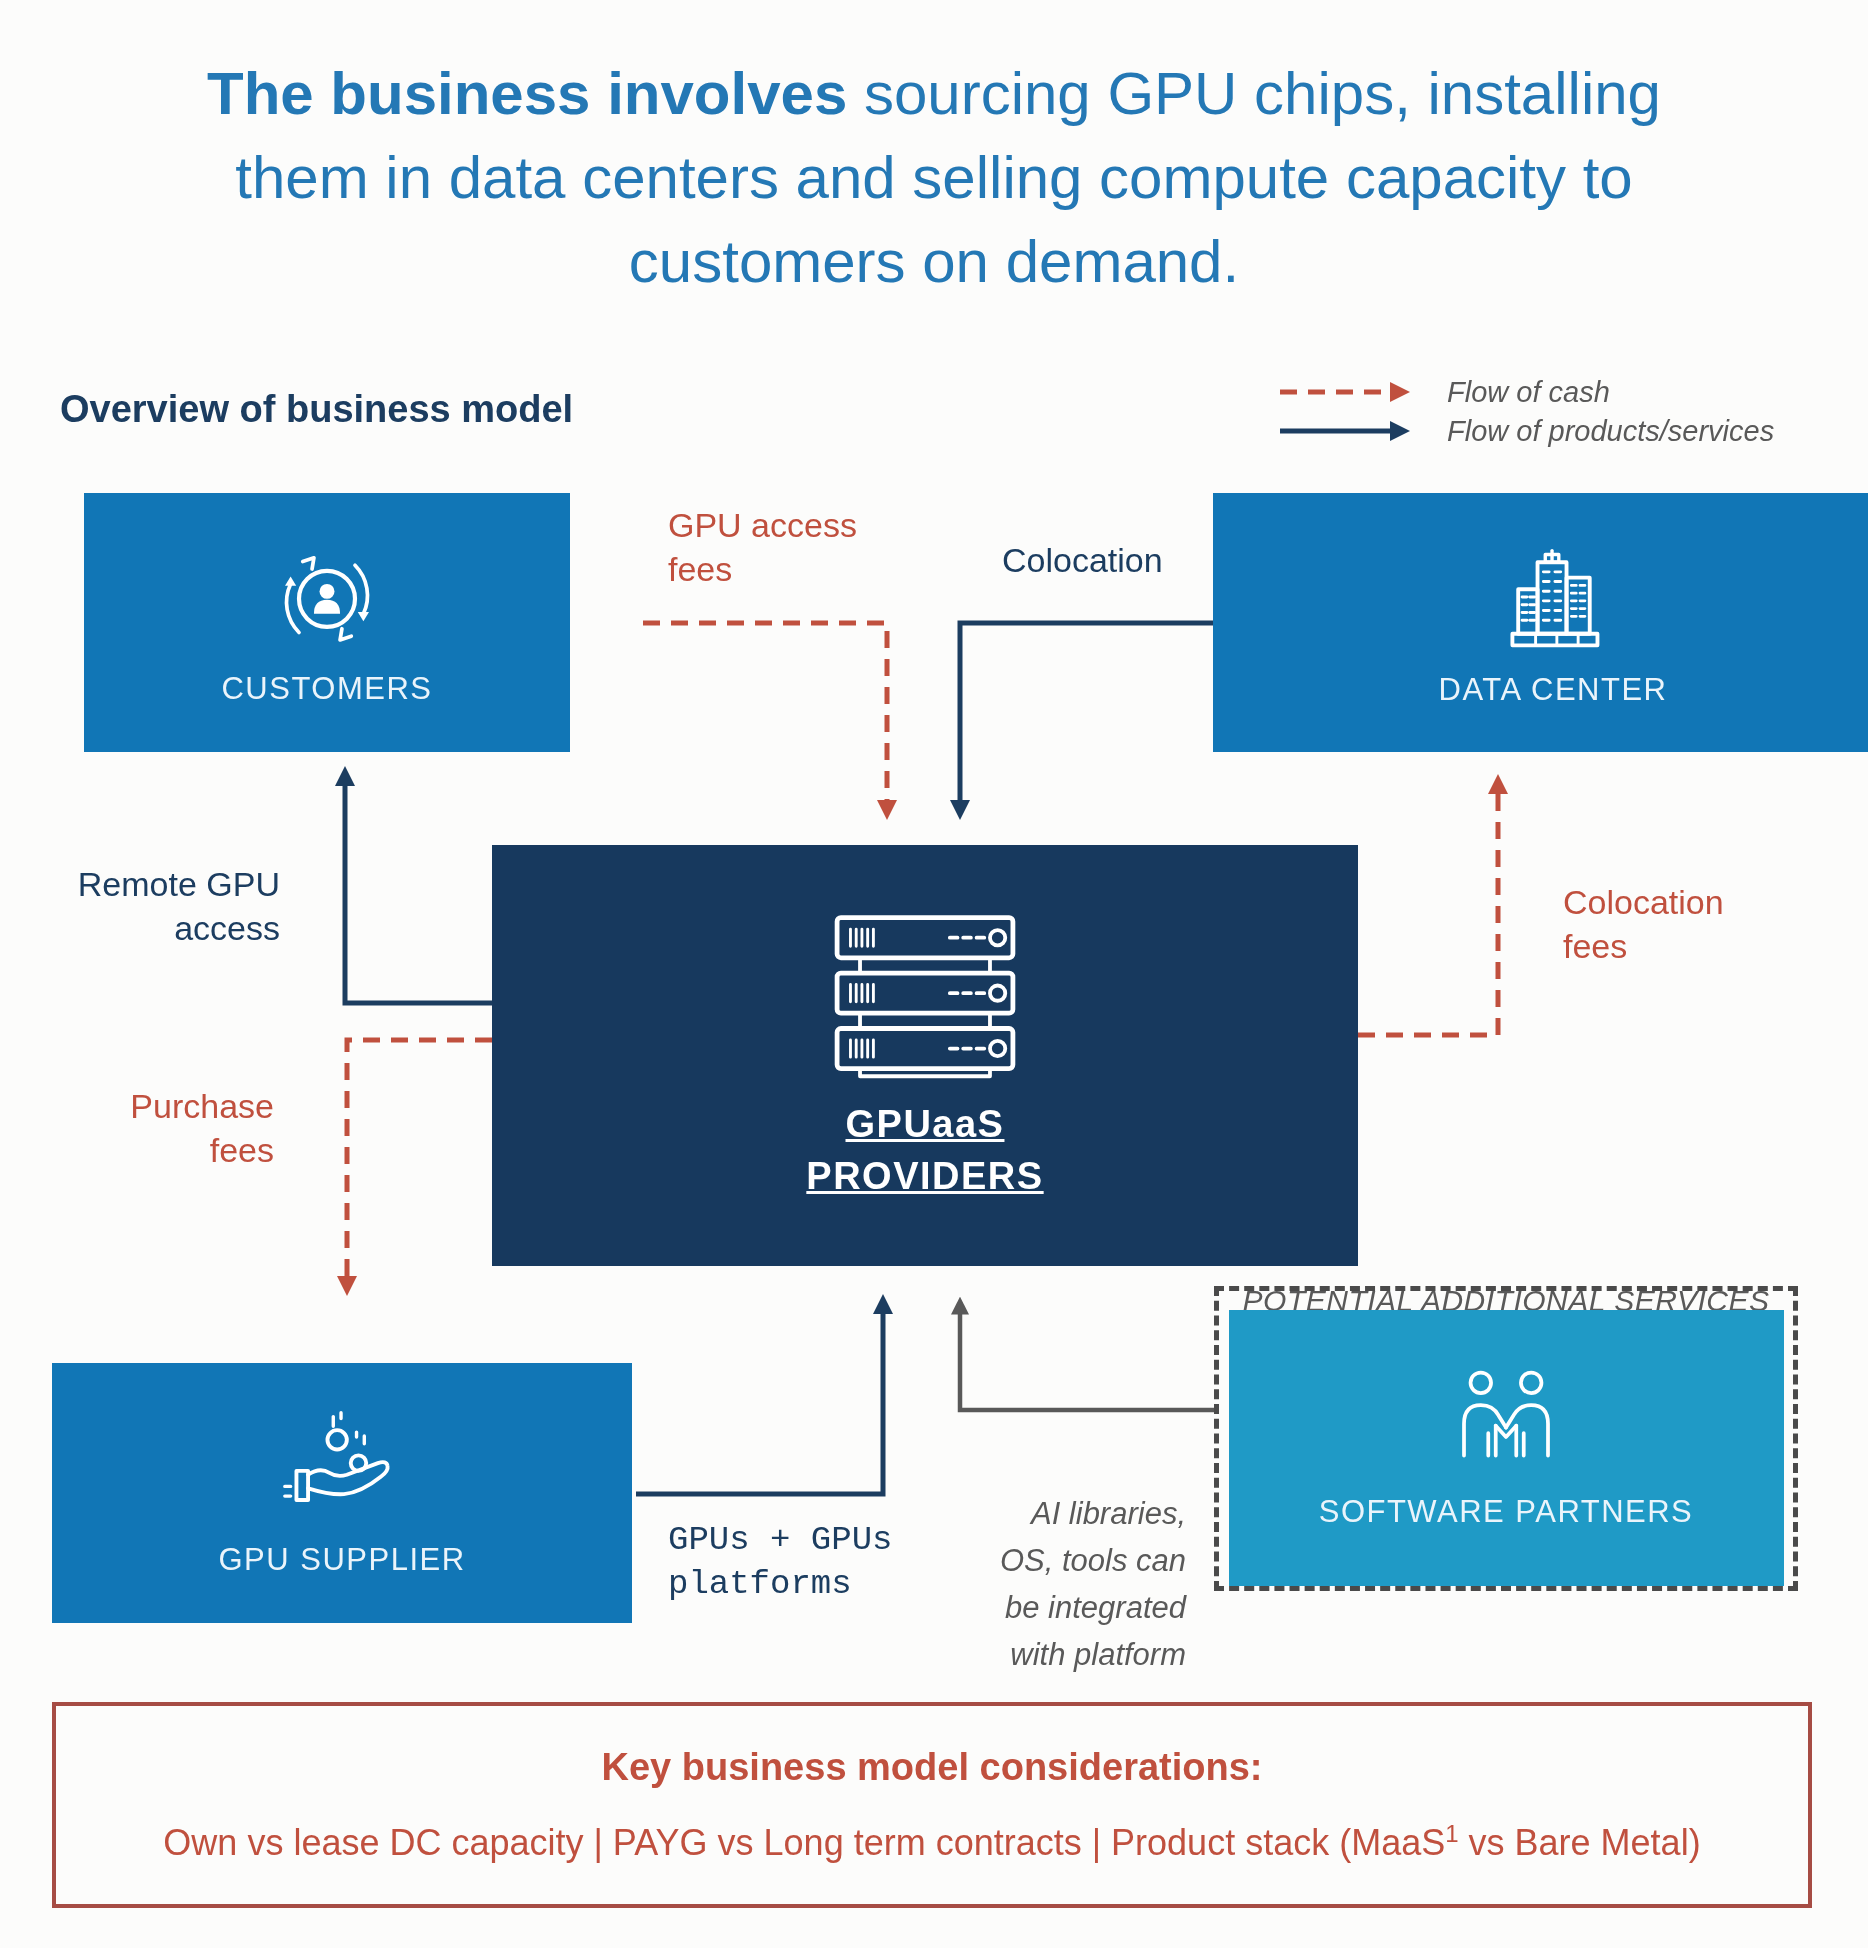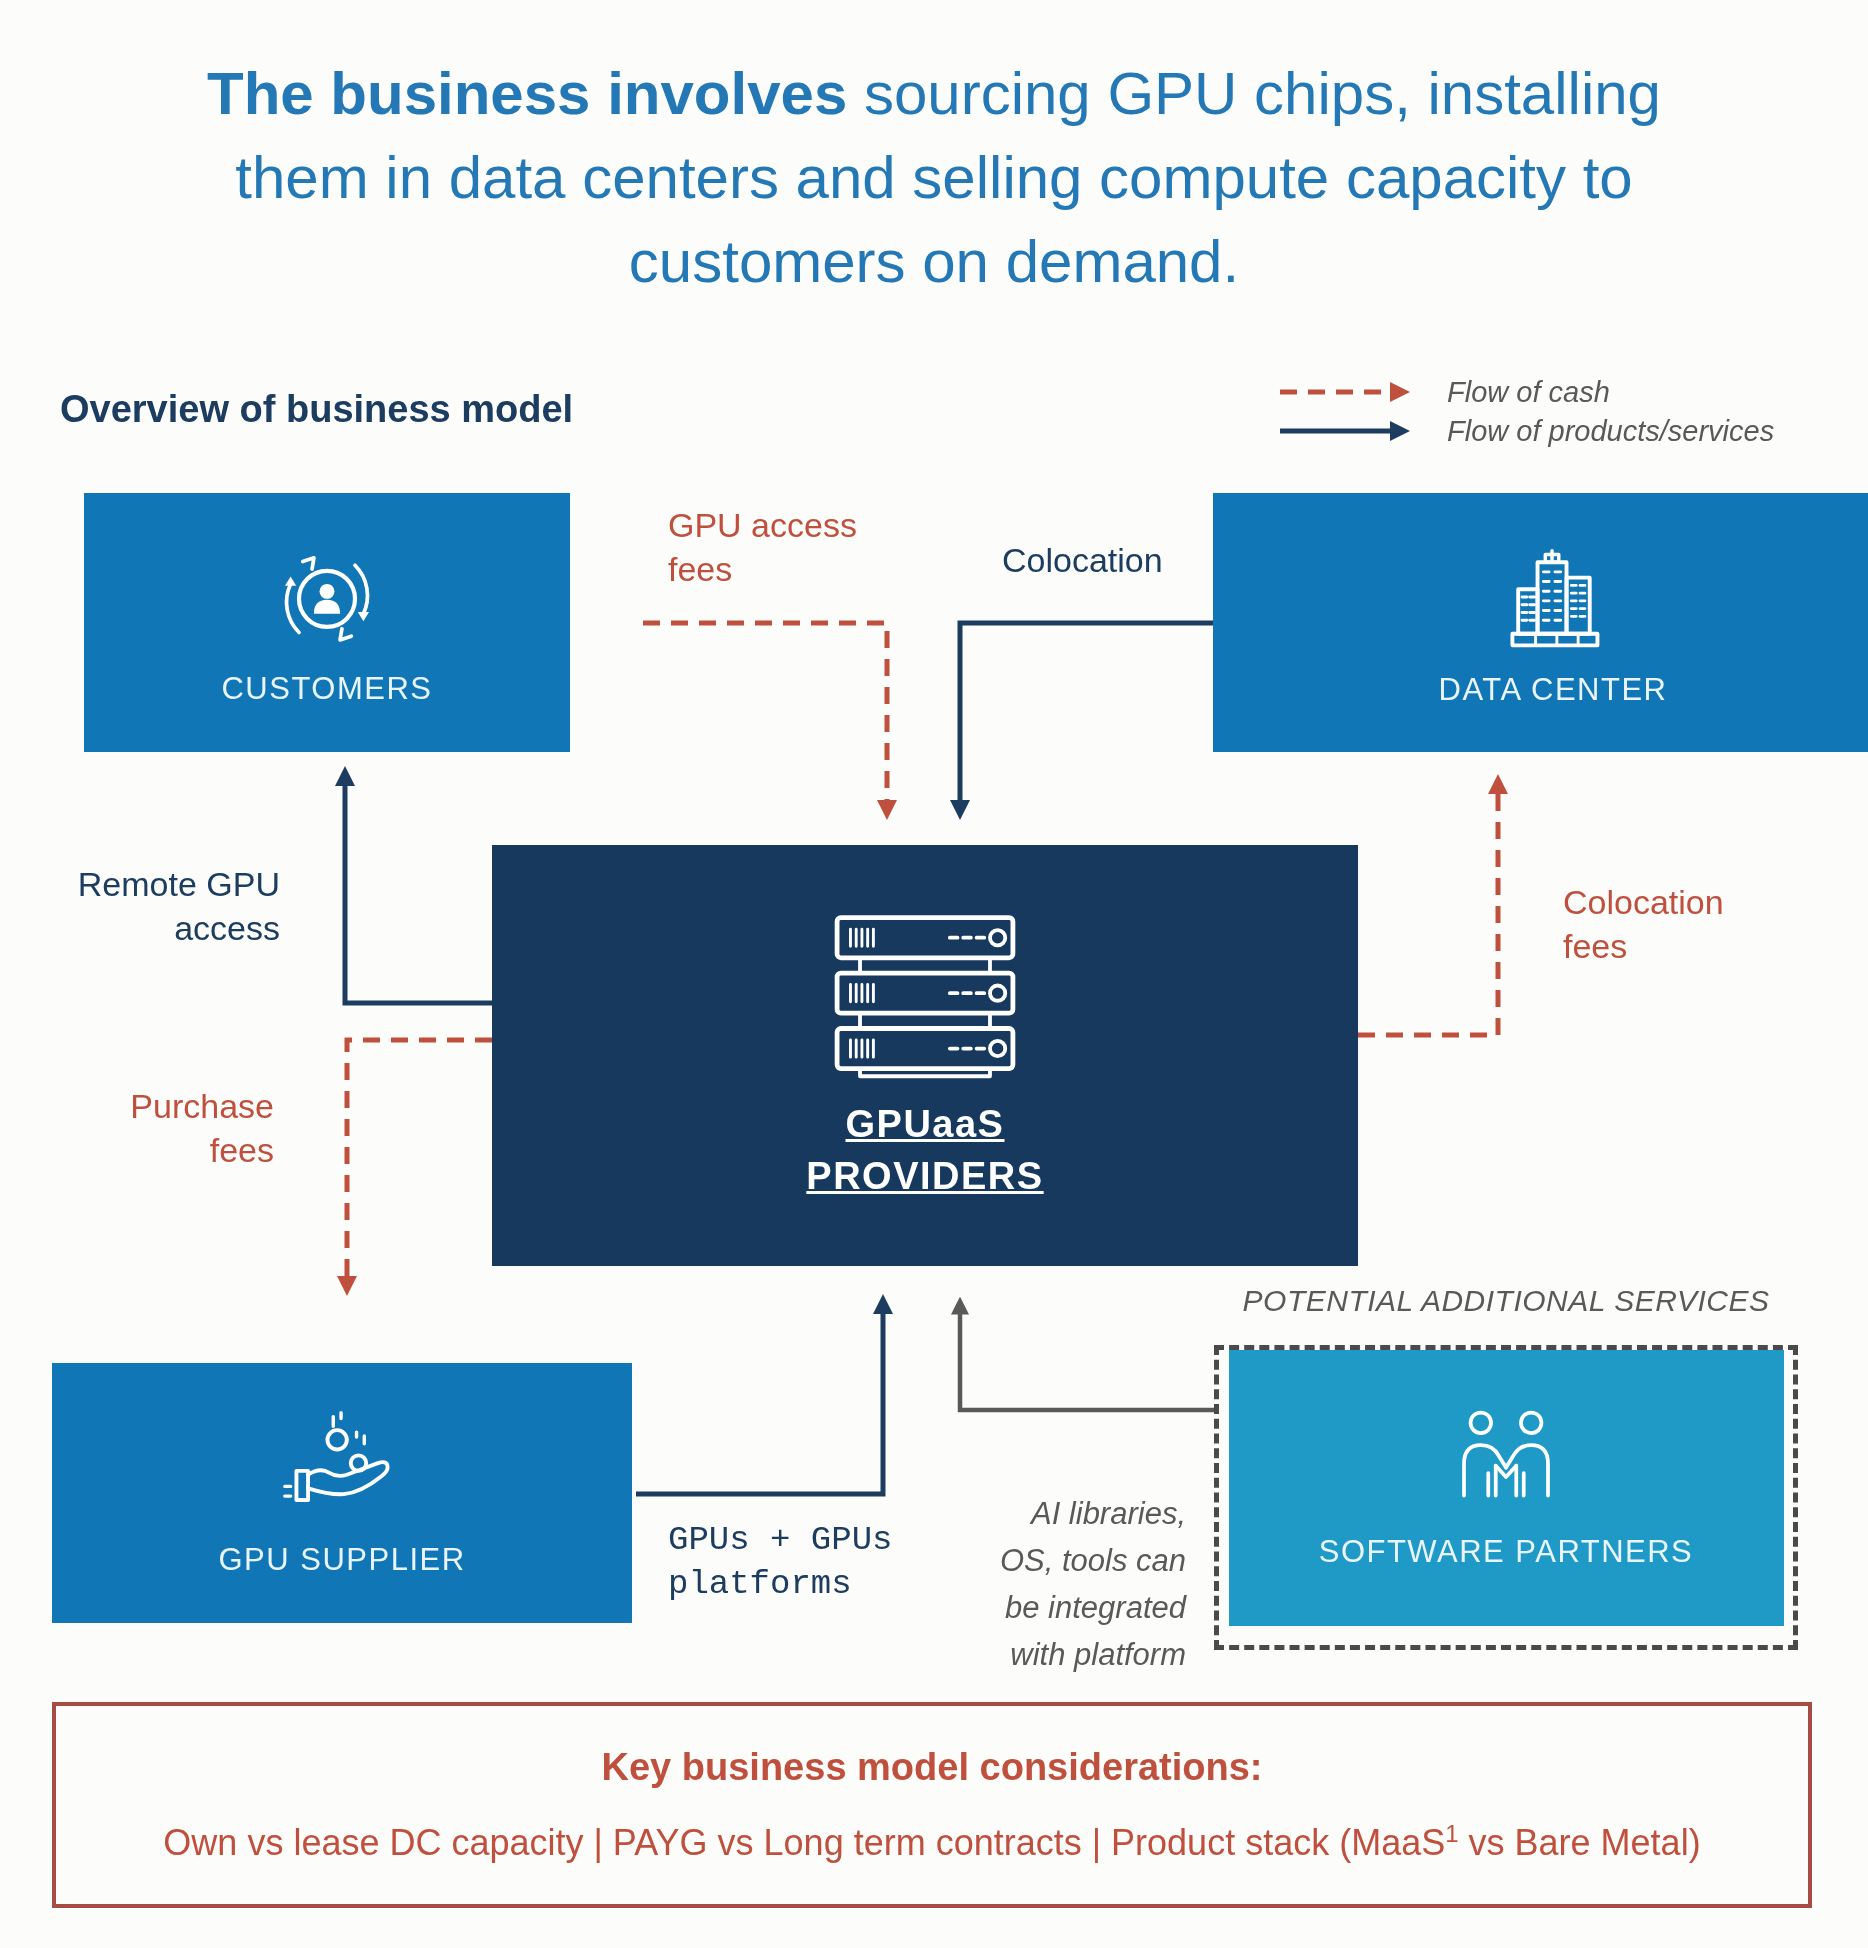--- a/index.html
+++ b/index.html
@@ -42,23 +42,23 @@
   .node .box-label{font-size:31px;letter-spacing:1.5px;color:var(--white-text);}
   .blue{background:var(--box-blue);}
   .navybg{background:var(--box-navy);}
   .cyan{background:var(--box-cyan);}
   .customers{left:52px;top:493px;width:486px;height:259px;margin-left:32px;}
   .datacenter{left:1213px;top:493px;width:680px;height:259px;}
   .gpuaas{left:492px;top:845px;width:866px;height:421px;}
   .gpuaas .big-label{font-size:38px;font-weight:700;letter-spacing:1.5px;color:#ffffff;line-height:52px;text-align:center;text-decoration:underline;}
   .supplier{left:52px;top:1363px;width:580px;height:260px;}
   .partners-frame{
-    left:1214px;top:1345px;width:584px;height:305px;
+    left:1214px;top:1286px;width:584px;height:305px;
     border:5px dashed var(--dark-dash);box-sizing:border-box;
-    display:flex;align-items:flex-start;justify-content:center;
+    display:flex;align-items:flex-end;justify-content:center;
   }
   .partners-inner{width:555px;height:276px;}
   
   .flow{font-size:34px;line-height:44px;}
   .flow.red{color:var(--red);}
   .flow.navy{color:var(--navy);font-weight:400;}
   .prelines{white-space:pre-line;}
   .lbl-gpu-access{left:668px;top:503px;}
   .lbl-colocation{left:1002px;top:538px;}
   .lbl-remote{left:55px;top:862px;width:225px;text-align:right;}

